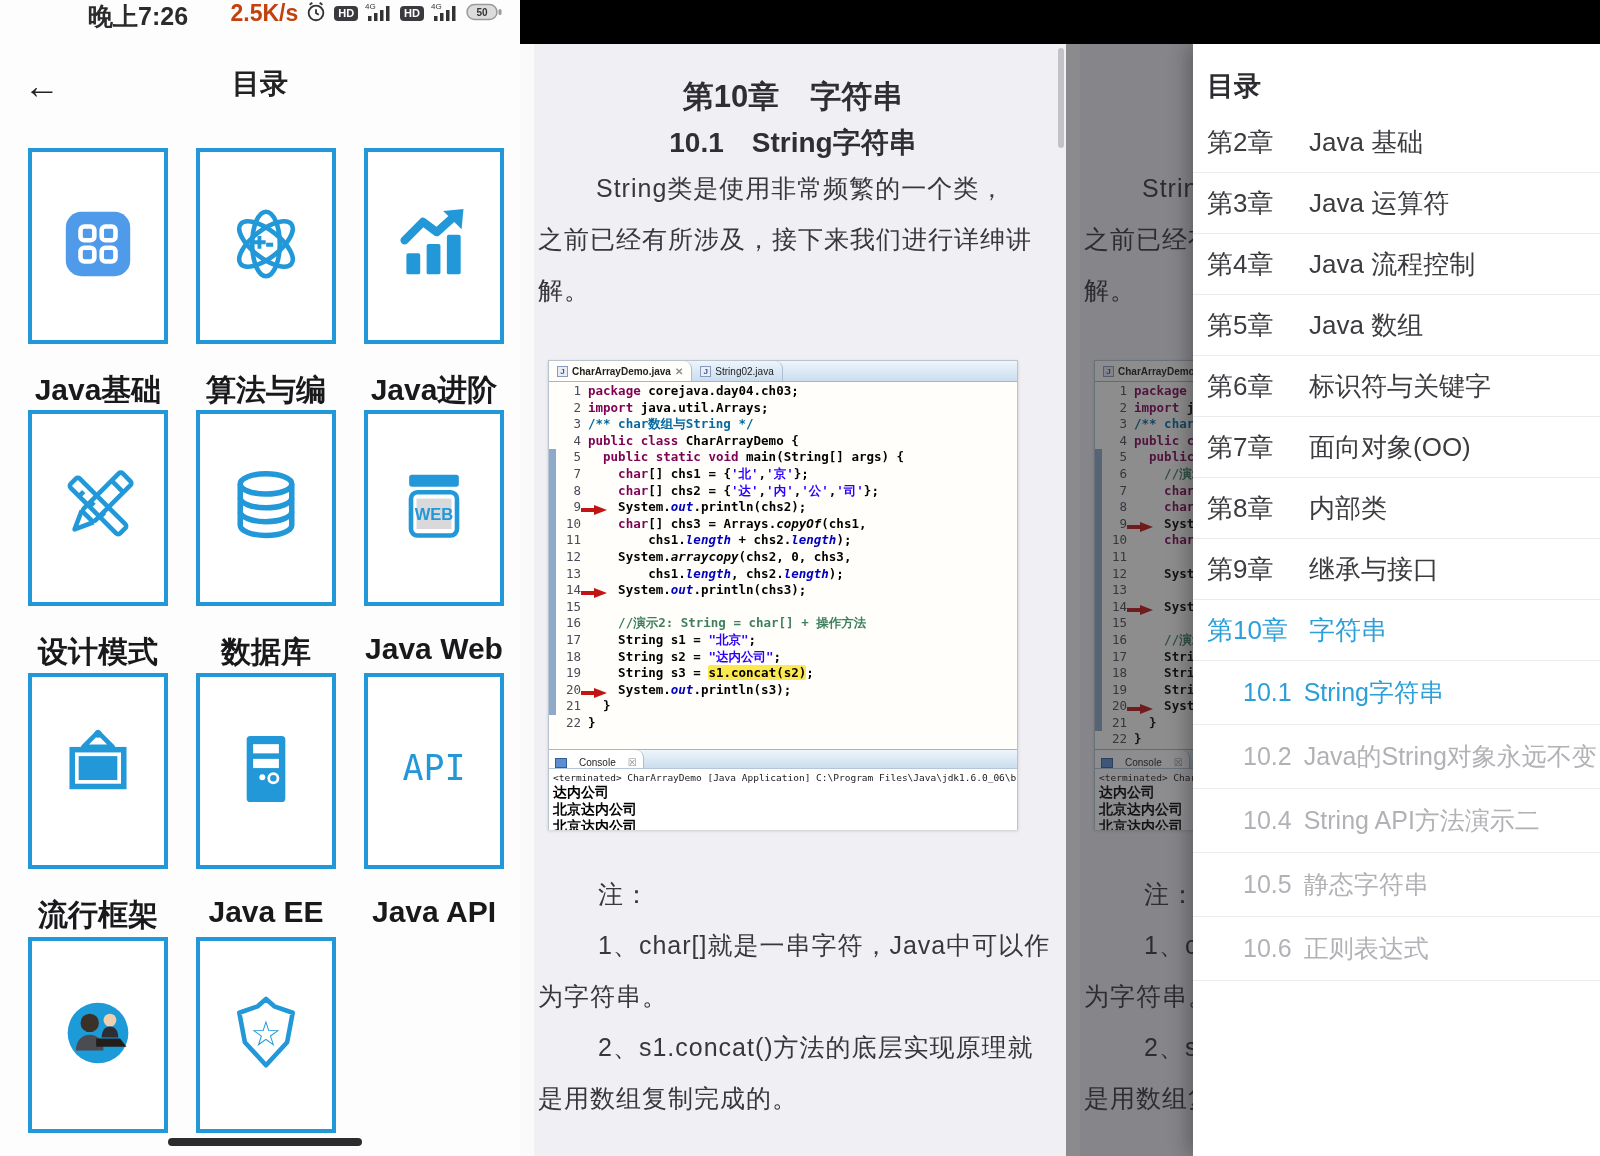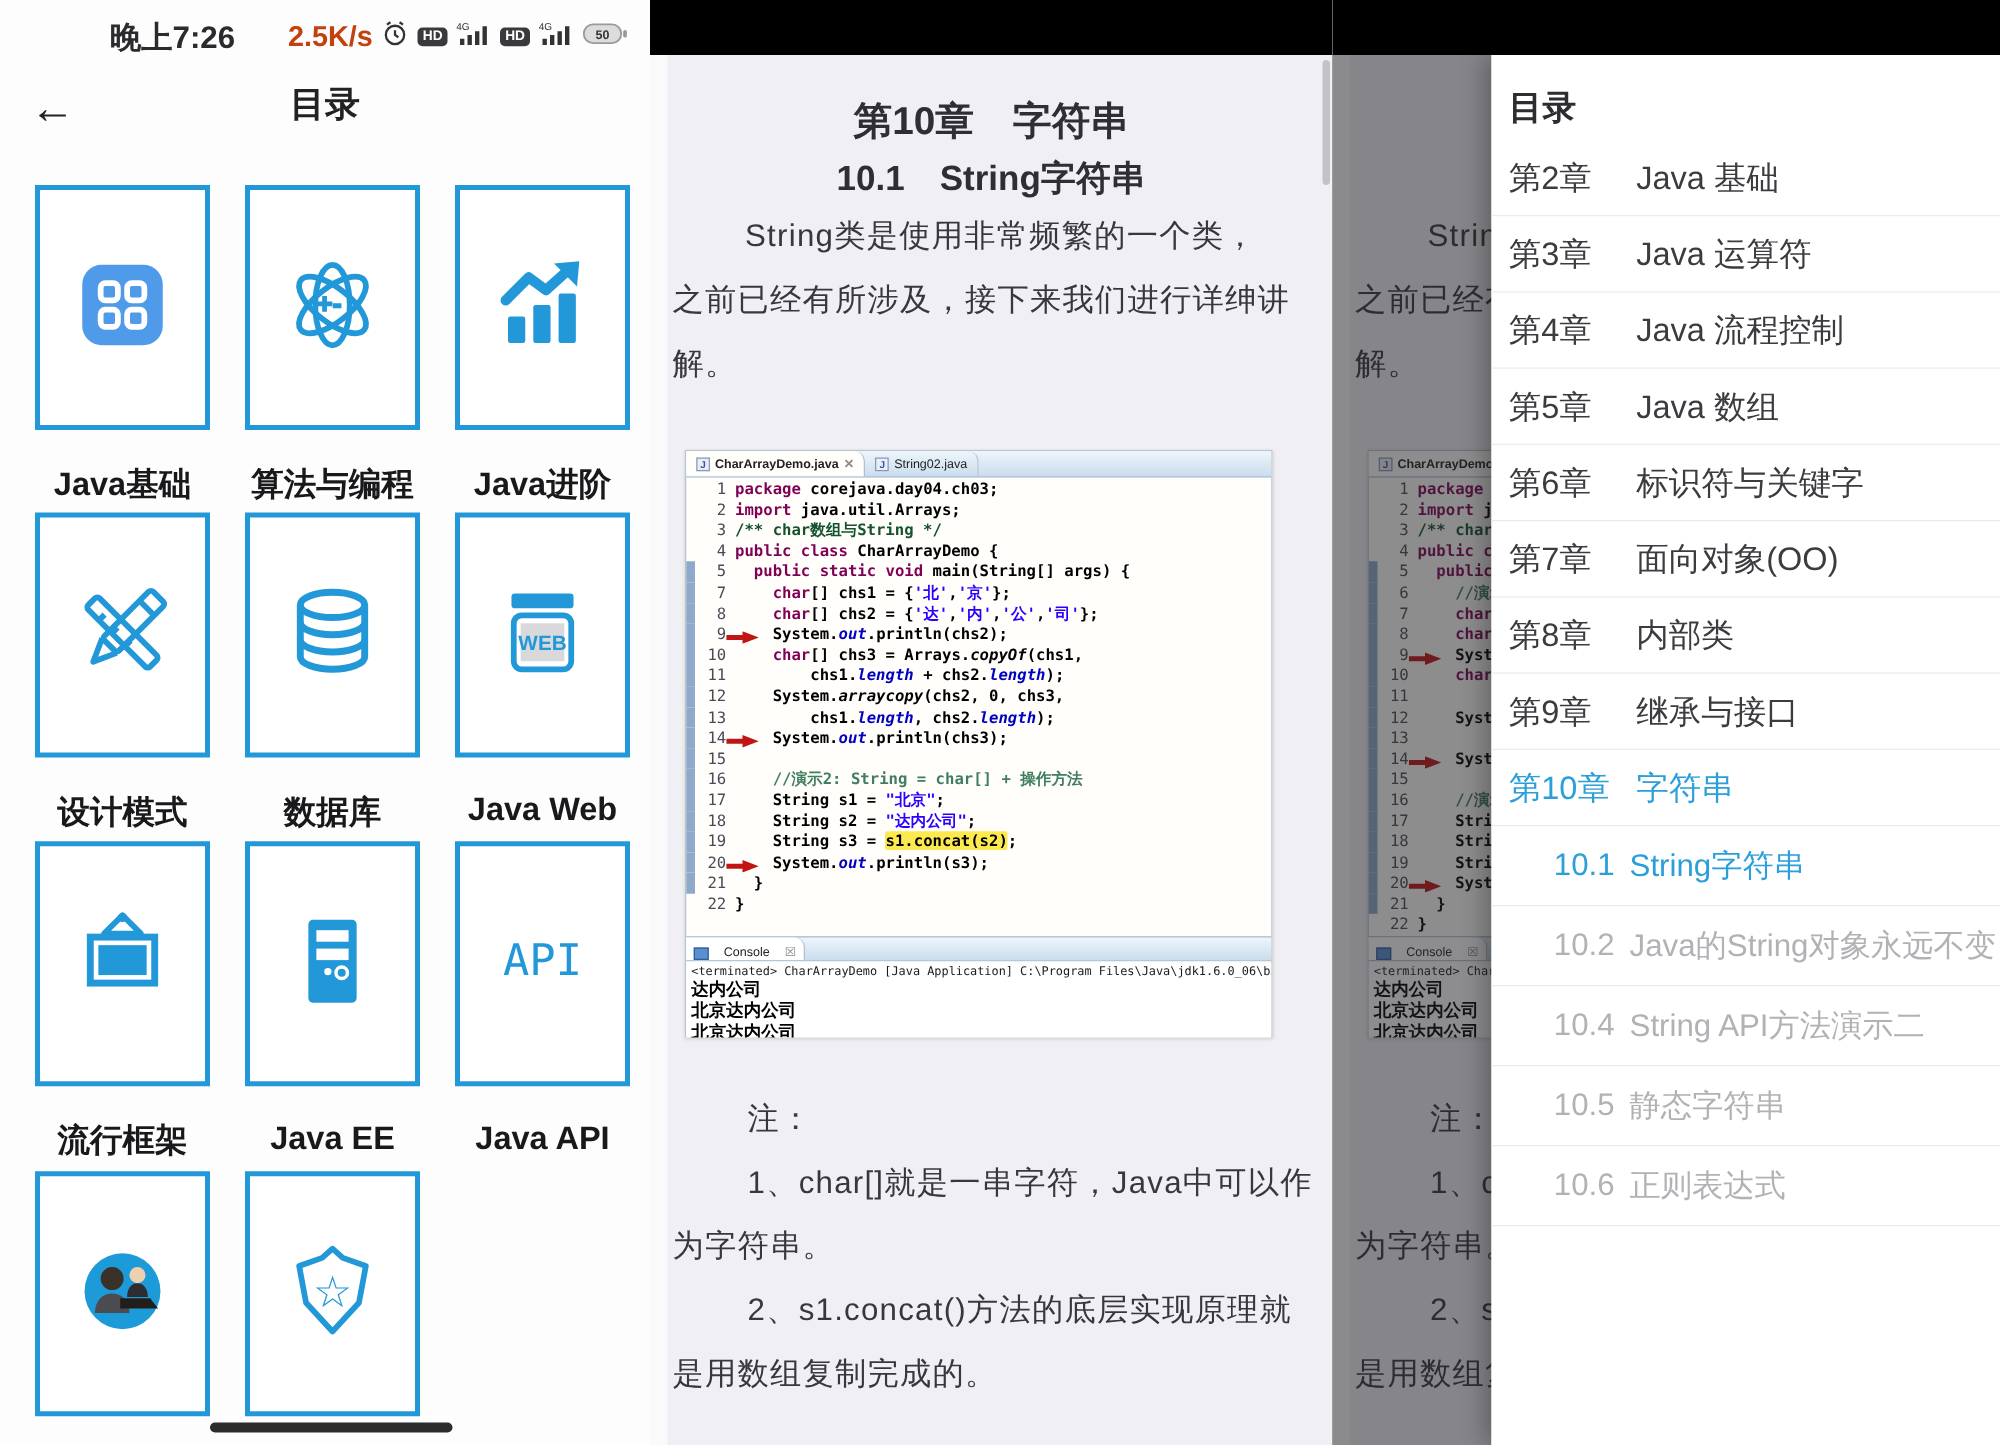--- a/index.html
+++ b/index.html
@@ -2,32 +2,32 @@
 <html><head>
 <meta charset="utf-8">
 <style>
   * { margin:0; padding:0; box-sizing:border-box; }
   html,body { background:#222; }
   body { font-family:"Liberation Sans","DejaVu Sans",sans-serif; }
   .stage { position:relative; width:1600px; height:1156px; background:#fff; overflow:hidden; }
 
   
   .panel-left { position:absolute; left:0; top:0; width:520px; height:1156px; background:#fdfdfe; }
-  .statusbar { position:absolute; left:0; top:0; width:520px; height:58px; display:flex; align-items:center; padding:0 18px; }
+  .statusbar { position:absolute; left:0; top:0; width:520px; height:58px; display:flex; align-items:flex-start; padding:0 18px; }
   .sb-time { font-size:25px; font-weight:bold; color:#2b2b2e; margin-left:70px; }
   .sb-right { margin-left:auto; display:flex; align-items:center; gap:7px; }
   .sb-speed { font-size:23px; font-weight:bold; color:#c2410c; }
   .hd-badge { background:#3a3a3e; color:#fff; font-size:11px; font-weight:bold; border-radius:4px; padding:2px 4px; line-height:1; }
   .navrow { position:absolute; left:0; top:58px; width:520px; height:56px; }
   .back-arrow { position:absolute; left:24px; top:4px; font-size:36px; color:#222; line-height:48px; }
   .nav-title { position:absolute; left:0; top:0; width:520px; text-align:center; font-size:28px; font-weight:bold; color:#222; line-height:52px; }
   .grid { position:absolute; left:0; top:130px; width:520px; }
   .cat-card { position:absolute; width:140px; height:196px; border:4px solid #2298d8; background:#fff; display:flex; align-items:center; justify-content:center; }
   .cat-card svg { width:92px; height:92px; }
-  .cat-label { position:absolute; width:140px; text-align:center; font-size:26px; font-weight:bold; color:#19191c; }
+  .cat-label { position:absolute; width:140px; text-align:center; font-size:30px; font-weight:bold; color:#19191c; }
   .home-indicator { position:absolute; left:168px; top:1138px; width:194px; height:8px; border-radius:4px; background:#2c2c2e; }
 
   
   .shot2 { position:absolute; left:520px; top:0; width:546px; height:1156px; overflow:hidden; }
   .shot3 { position:absolute; left:1066px; top:0; width:534px; height:1156px; overflow:hidden; background:#000; }
   .doc-page { position:absolute; left:0; top:0; width:546px; height:1156px; background:#f0eff4; }
   .doc-black-bar { position:absolute; left:0; top:0; width:100%; height:44px; background:#000; }
   .doc-left-strip { position:absolute; left:0; top:44px; width:14px; height:1112px; background:#fafafb; }
   .doc-scrollthumb { position:absolute; right:2px; top:48px; width:6px; height:100px; border-radius:3px; background:#c2c2c7; }
   .doc-title { position:absolute; left:0; top:76px; width:100%; text-align:center; font-size:31px; font-weight:bold; color:#2e2e33; }
@@ -42,21 +42,21 @@
   .ide-tabbar { position:absolute; left:0; top:0; width:100%; height:21px; background:linear-gradient(#eef5fc,#cadded); border-bottom:1px solid #9db8d2; display:flex; }
   .ide-tab { display:flex; align-items:center; gap:4px; padding:0 8px; font-size:10px; color:#222; font-family:"Liberation Sans",sans-serif; border-right:1px solid #aebfd2; border-top-right-radius:8px; }
   .ide-tab.active { background:#fffefa; font-weight:bold; }
   .j-ico { width:11px; height:11px; background:#e9edf4; border:1px solid #8899bb; color:#3355aa; font-size:8px; font-weight:bold; display:flex; align-items:center; justify-content:center; }
   .tab-x { color:#8a8a8a; font-size:10px; font-weight:bold; }
   .code { position:absolute; left:0; top:22px; width:100%; }
   .cl { position:relative; height:16.6px; white-space:pre; font-family:"DejaVu Sans Mono","Liberation Mono",monospace; font-size:12.5px; font-weight:bold; line-height:16.6px; color:#000; }
   .cl .bar { position:absolute; left:0; top:0; width:7px; height:100%; background:#8ea9c9; }
   .cl .ln { display:inline-block; width:32px; text-align:right; margin-right:7px; color:#4a4a58; font-weight:normal; }
   .cl .arrow { position:absolute; left:32px; top:4px; }
-  .k { color:#7f0055; } .c { color:#3f7f5f; } .j { color:#14532d; }
+  .k { color:#7f0055; } .c { color:#3f7f5f; } .j { color:#0369a1; }
   .s { color:#2a00ff; } .f { color:#0000c0; font-style:italic; } .i { font-style:italic; }
   .hl { background:#fce94f; border-radius:2px; }
   .console-tabbar { position:absolute; left:0; top:388px; width:100%; height:20px; background:linear-gradient(#eef5fc,#cadded); border-top:1px solid #9db8d2; border-bottom:1px solid #b5c6d8; display:flex; }
   .console-tab { display:flex; align-items:flex-end; gap:12px; background:#fff; padding:0 6px; font-size:10px; color:#222; border-right:1px solid #aebfd2; border-top-right-radius:8px; }
   .mon-ico { width:12px; height:10px; background:#5a8fd0; border:1px solid #335c99; }
   .console-body { position:absolute; left:0; top:409px; width:100%; height:60px; background:#fff; overflow:hidden; }
   .console-head { font-family:"DejaVu Sans Mono","Liberation Mono",monospace; font-size:9.5px; color:#1a1a1a; white-space:nowrap; padding:2px 0 1px 4px; }
   .console-line { font-family:"DejaVu Sans Mono","Liberation Mono",monospace; font-size:14px; font-weight:bold; color:#000; line-height:17px; padding-left:4px; }
 
   

